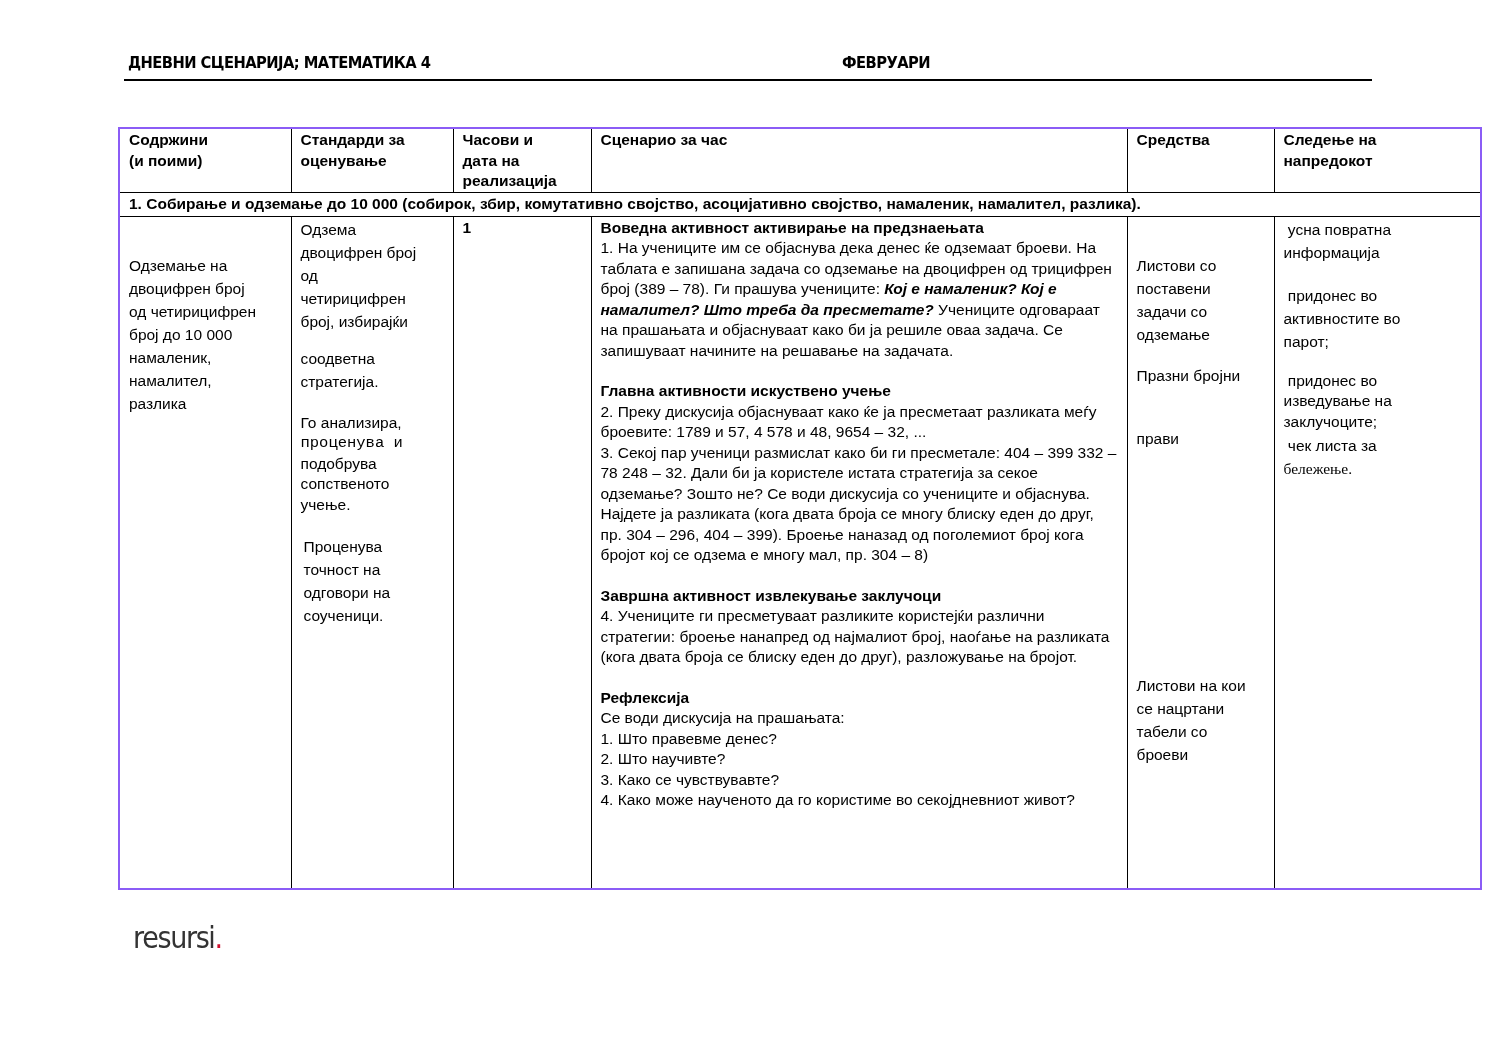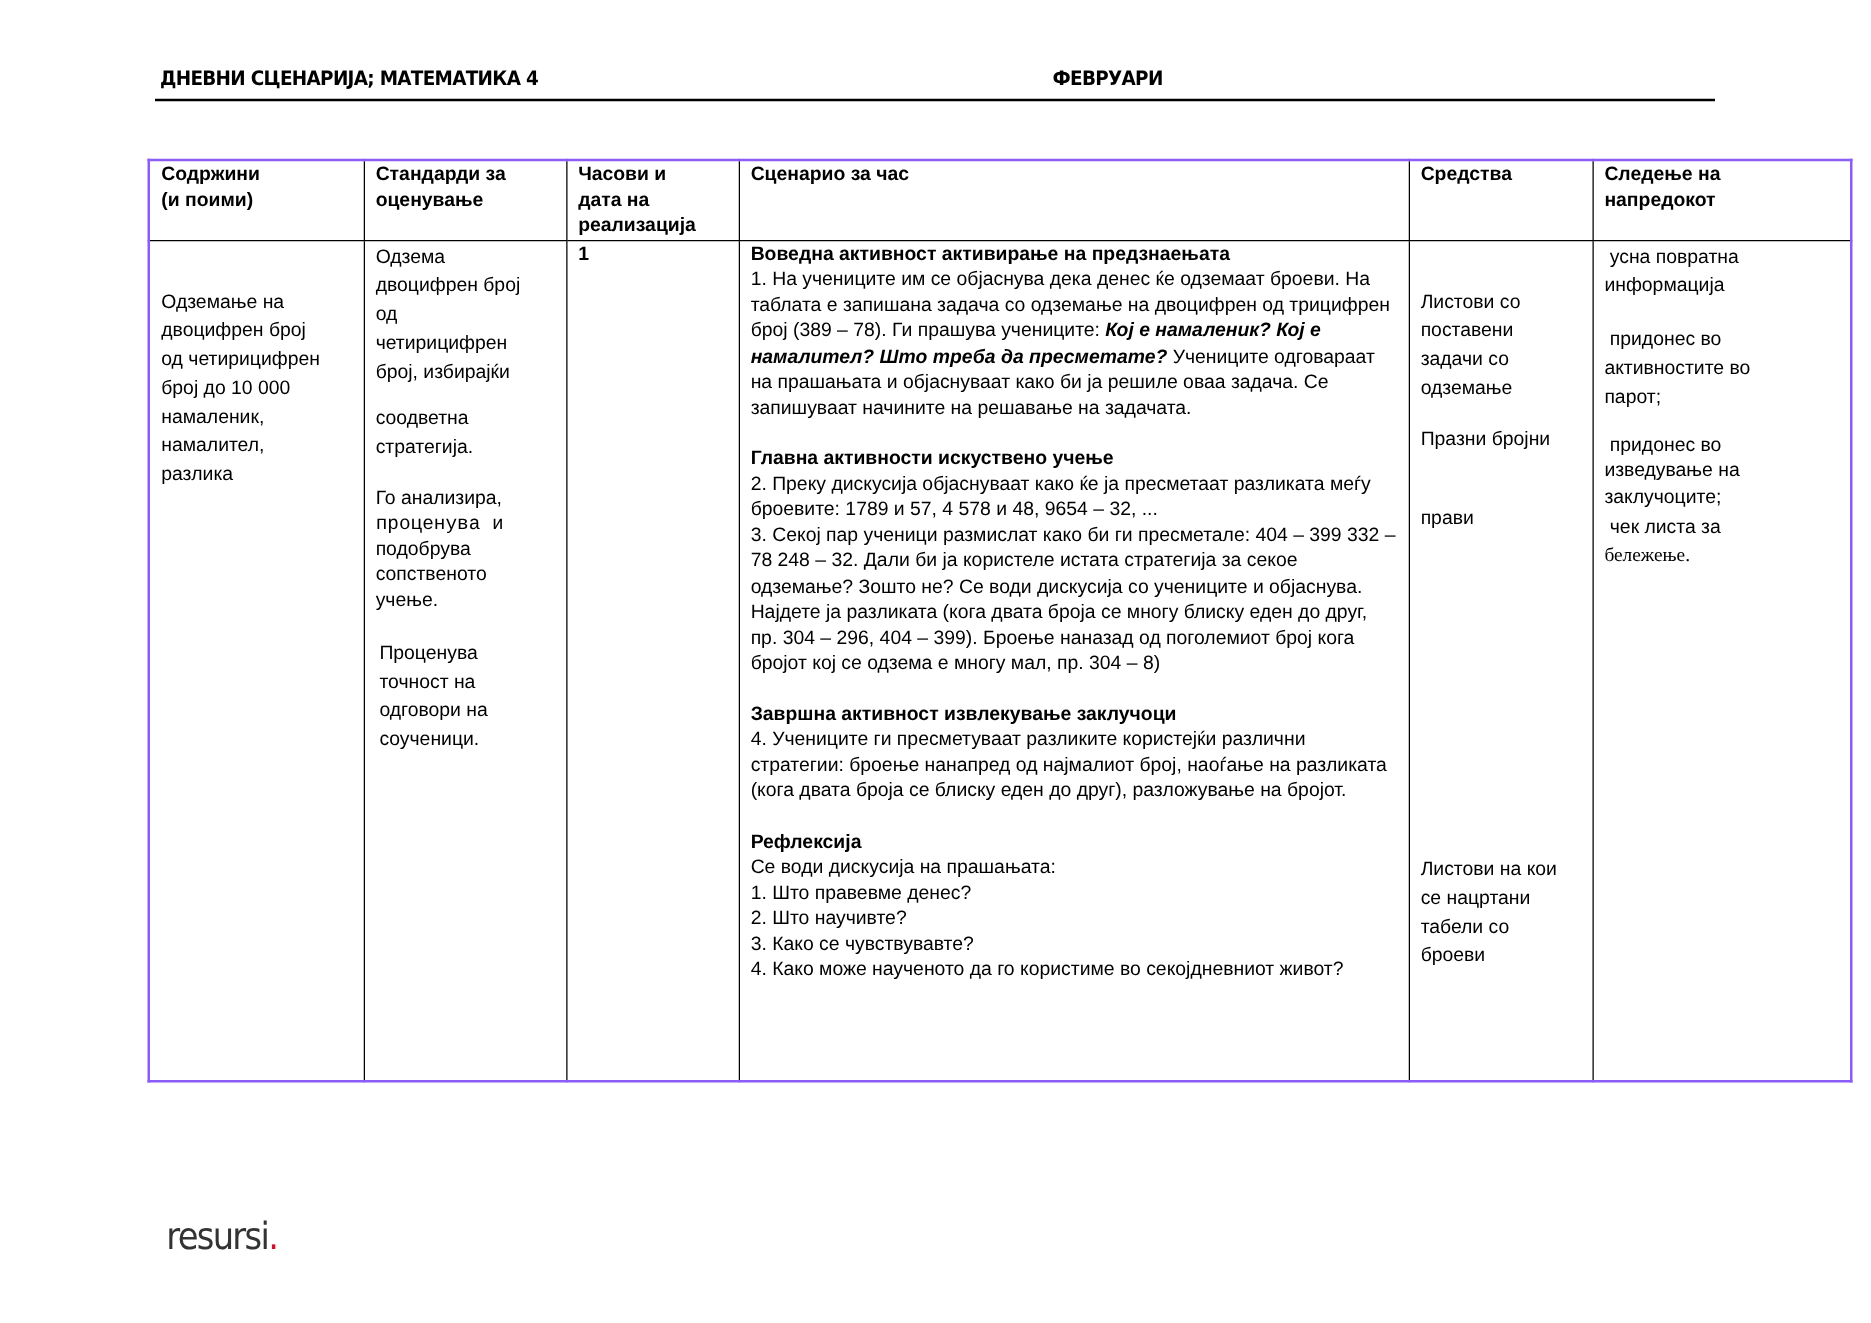--- a/index.html
+++ b/index.html
@@ -17,21 +17,21 @@
   table.plan { border: 2px solid #8b5cf6; }
   .th { font-weight: bold; height: 58px; }
   .section td { font-weight: bold; height: 22px; padding-top: 0; }
   .body-row td { height: 670px; }
   .lh23 { line-height: 23px; }
   .b { font-weight: bold; }
   .i { font-style: italic; font-weight: bold; }
   .gap { height: 20px; }
   .gap-s { height: 18px; }
 
-  .logo { position: absolute; left: 133px; top: 964px; height: 50px; display: flex; align-items: center; }
+  .logo { position: absolute; left: 133px; top: 912px; height: 50px; display: flex; align-items: center; }
   .logo-dark { font-family: "DejaVu Sans", sans-serif; font-size: 30px; color: #333333; letter-spacing: -1.5px; transform: scaleX(0.9); transform-origin: left; margin-right: -12px; }
   .logo-dot { color: #d0102e; }
   .logo-red { background: #d0102e; color: #ffffff; font-family: "DejaVu Sans", sans-serif; font-size: 30px;
               padding: 2px 10px 4px 8px; letter-spacing: -1.5px;
               clip-path: polygon(3% 12%, 100% 0%, 96% 100%, 0% 100%); }
 </style>
 </head>
 <body>
 
 <div class="hdr-left">ДНЕВНИ СЦЕНАРИЈА; МАТЕМАТИКА 4</div>
@@ -65,20 +65,23 @@
     <td class="th">
       <div>Сценарио за час</div>
     </td>
     <td class="th">
       <div>Средства</div>
     </td>
     <td class="th">
       <div>Следење на</div>
       <div>напредокот</div>
     </td>
+  </tr>
+  <tr class="section">
+    <td colspan="6">1. Собирање и одземање до 10 000 (собирок, збир, комутативно својство, асоцијативно својство, намаленик, намалител, разлика).</td>
   </tr>
   <tr class="body-row">
     <td class="lh23">
       <div style="height:36px"></div>
       <div id="content-list">
             <div style="white-space: pre;">Одземање на</div>
             <div style="white-space: pre;">двоцифрен број</div>
             <div style="white-space: pre;">од четирицифрен</div>
             <div style="white-space: pre;">број до 10 000</div>
             <div style="white-space: pre;">намаленик,</div>
@@ -139,21 +142,21 @@
             <div style="white-space: pre;">задачи со</div>
             <div style="white-space: pre;">одземање</div>
           </div>
       <div class="gap-s"></div>
       <div id="mat2">
             <div style="white-space: pre;">Празни бројни</div>
             <div style="white-space: pre; margin-top: 40px;">прави</div>
           </div>
       <div style="height:224px"></div>
       <div id="mat3">
-            <div style="white-space: pre; margin-top: 34px;">Листови на кои</div>
+            <div style="white-space: pre;">Листови на кои</div>
             <div style="white-space: pre;">се нацртани</div>
             <div style="white-space: pre;">табели со</div>
             <div style="white-space: pre;">броеви</div>
           </div>
     </td>
     <td>
       <div class="lh23" id="prog1">
             <div style="white-space: pre;"> усна повратна</div>
             <div style="white-space: pre;">информација</div>
           </div>

